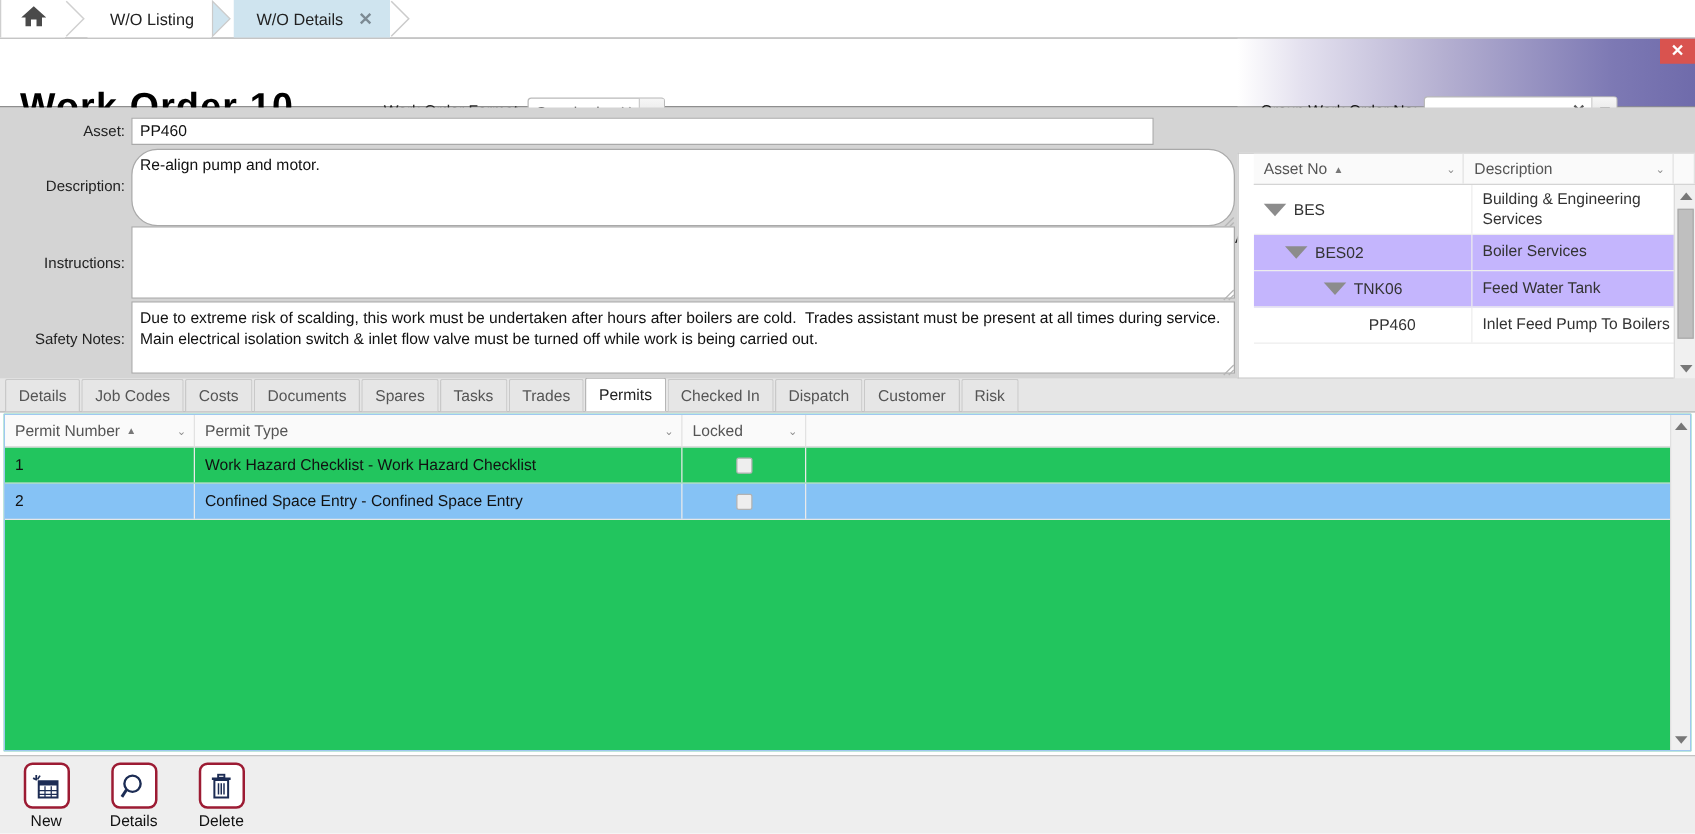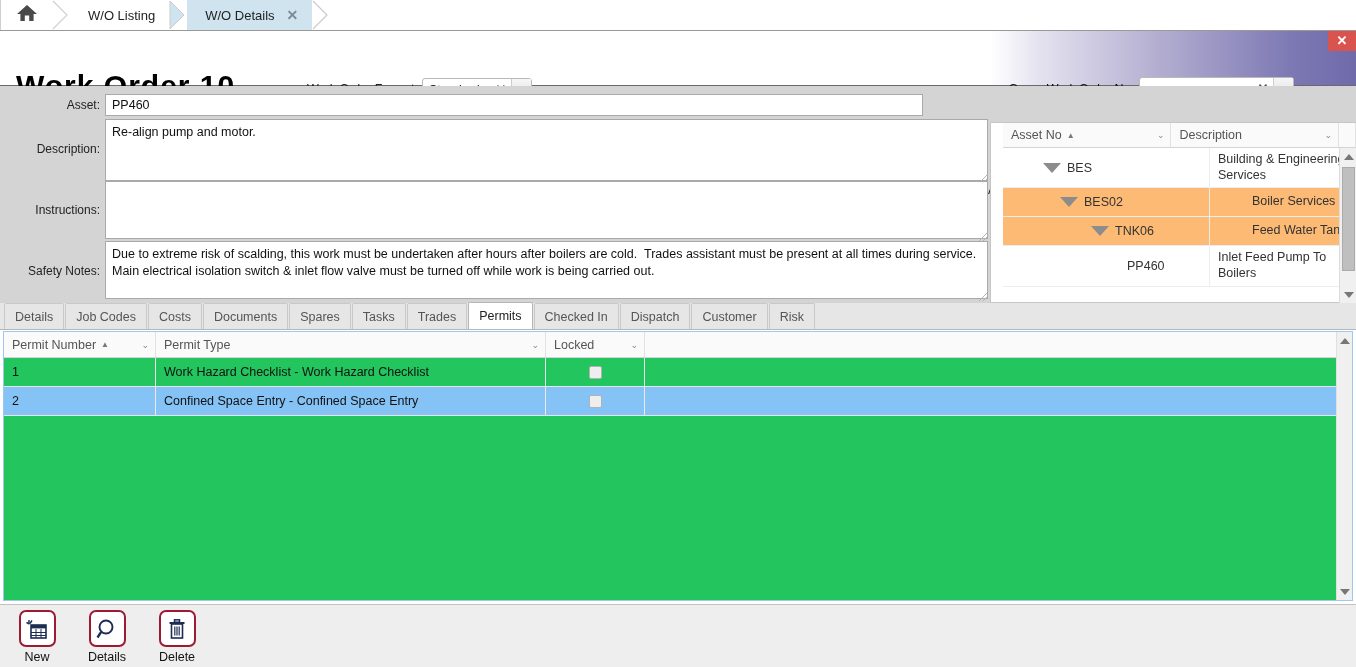--- a/index.html
+++ b/index.html
@@ -123,24 +123,24 @@
   }
   .thead { display: flex; height: 25px; background: #fafafa; border-bottom: 1px solid #d4d4d4; }
   .th {
     display: flex; align-items: center; font-size: 12.5px; color: #555;
     padding: 0 8px; border-right: 1px solid #e2e2e2; position: relative;
   }
   .th .sortar { margin-left: 5px; font-size: 8px; color: #777; }
   .th .flt { position: absolute; right: 6px; font-size: 9px; color: #888; }
   .tbody { height: 155px; overflow: hidden; position: relative; }
   .trow { display: flex; border-bottom: 1px solid #ededed; min-height: 29px; }
-  .trow.alt { background: #fdba74; gap: 34px; }
+  .trow.alt { background: #c4b5fd; }
   .tc-no {
     width: 175px; display: flex; align-items: center; font-size: 12.5px; color: #333;
-    border-right: 1px solid #ededed; padding-right: 6px; margin-left: 32px;
+    border-right: 1px solid #ededed; padding-right: 6px;
   }
   .tc-de { flex: 1; display: flex; align-items: center; font-size: 12.5px; color: #333; padding: 4px 8px; line-height: 1.25; }
   .tri { width: 0; height: 0; border-left: 9px solid transparent; border-right: 9px solid transparent; border-top: 10px solid #8c8c8c; margin-right: 6px; flex: none; }
   .tsb {
     position: absolute; right: 0; top: 25px; width: 17px; height: 155px;
     background: #f0f0f0; border-left: 1px solid #dcdcdc;
   }
   .sbar-btn { width: 17px; height: 17px; display: flex; align-items: center; justify-content: center; cursor: pointer; }
   .sbar-btn i.up { border-left: 5px solid transparent; border-right: 5px solid transparent; border-bottom: 6px solid #777; display:block; }
   .sbar-btn i.dn { border-left: 5px solid transparent; border-right: 5px solid transparent; border-top: 6px solid #777; display:block; }
@@ -261,21 +261,21 @@
     <div class="dots">...</div>
 
     <div class="active-wrap">
       <span class="chk on"></span>
       <span>Active?</span>
     </div>
     <div class="rego-label">Rego No:</div>
     <div class="rego-in"></div>
 
     <div class="flabel" style="left:16px; top:56px; width:84px;">Description:</div>
-    <textarea class="ftext" style="left: 105px; top: 33px; width: 883px; height: 62px; resize: none;">Re-align pump and motor.</textarea>
+    <textarea class="ftext" style="left: 105px; top: 33px; width: 883px; height: 62px; resize: none; border-radius: 21px;">Re-align pump and motor.</textarea>
     <span class="resz" style="left:977px; top:84px;">
       <svg width="11" height="11" viewBox="0 0 11 11">
           <g stroke="#b5b5b5" stroke-width="1">
             <line x1="10" y1="2" x2="2" y2="10"></line>
             <line x1="10" y1="6" x2="6" y2="10"></line>
           </g>
         </svg>
     </span>
 
     <div class="flabel" style="left:16px; top:117px; width:84px;">Instructions:</div>

